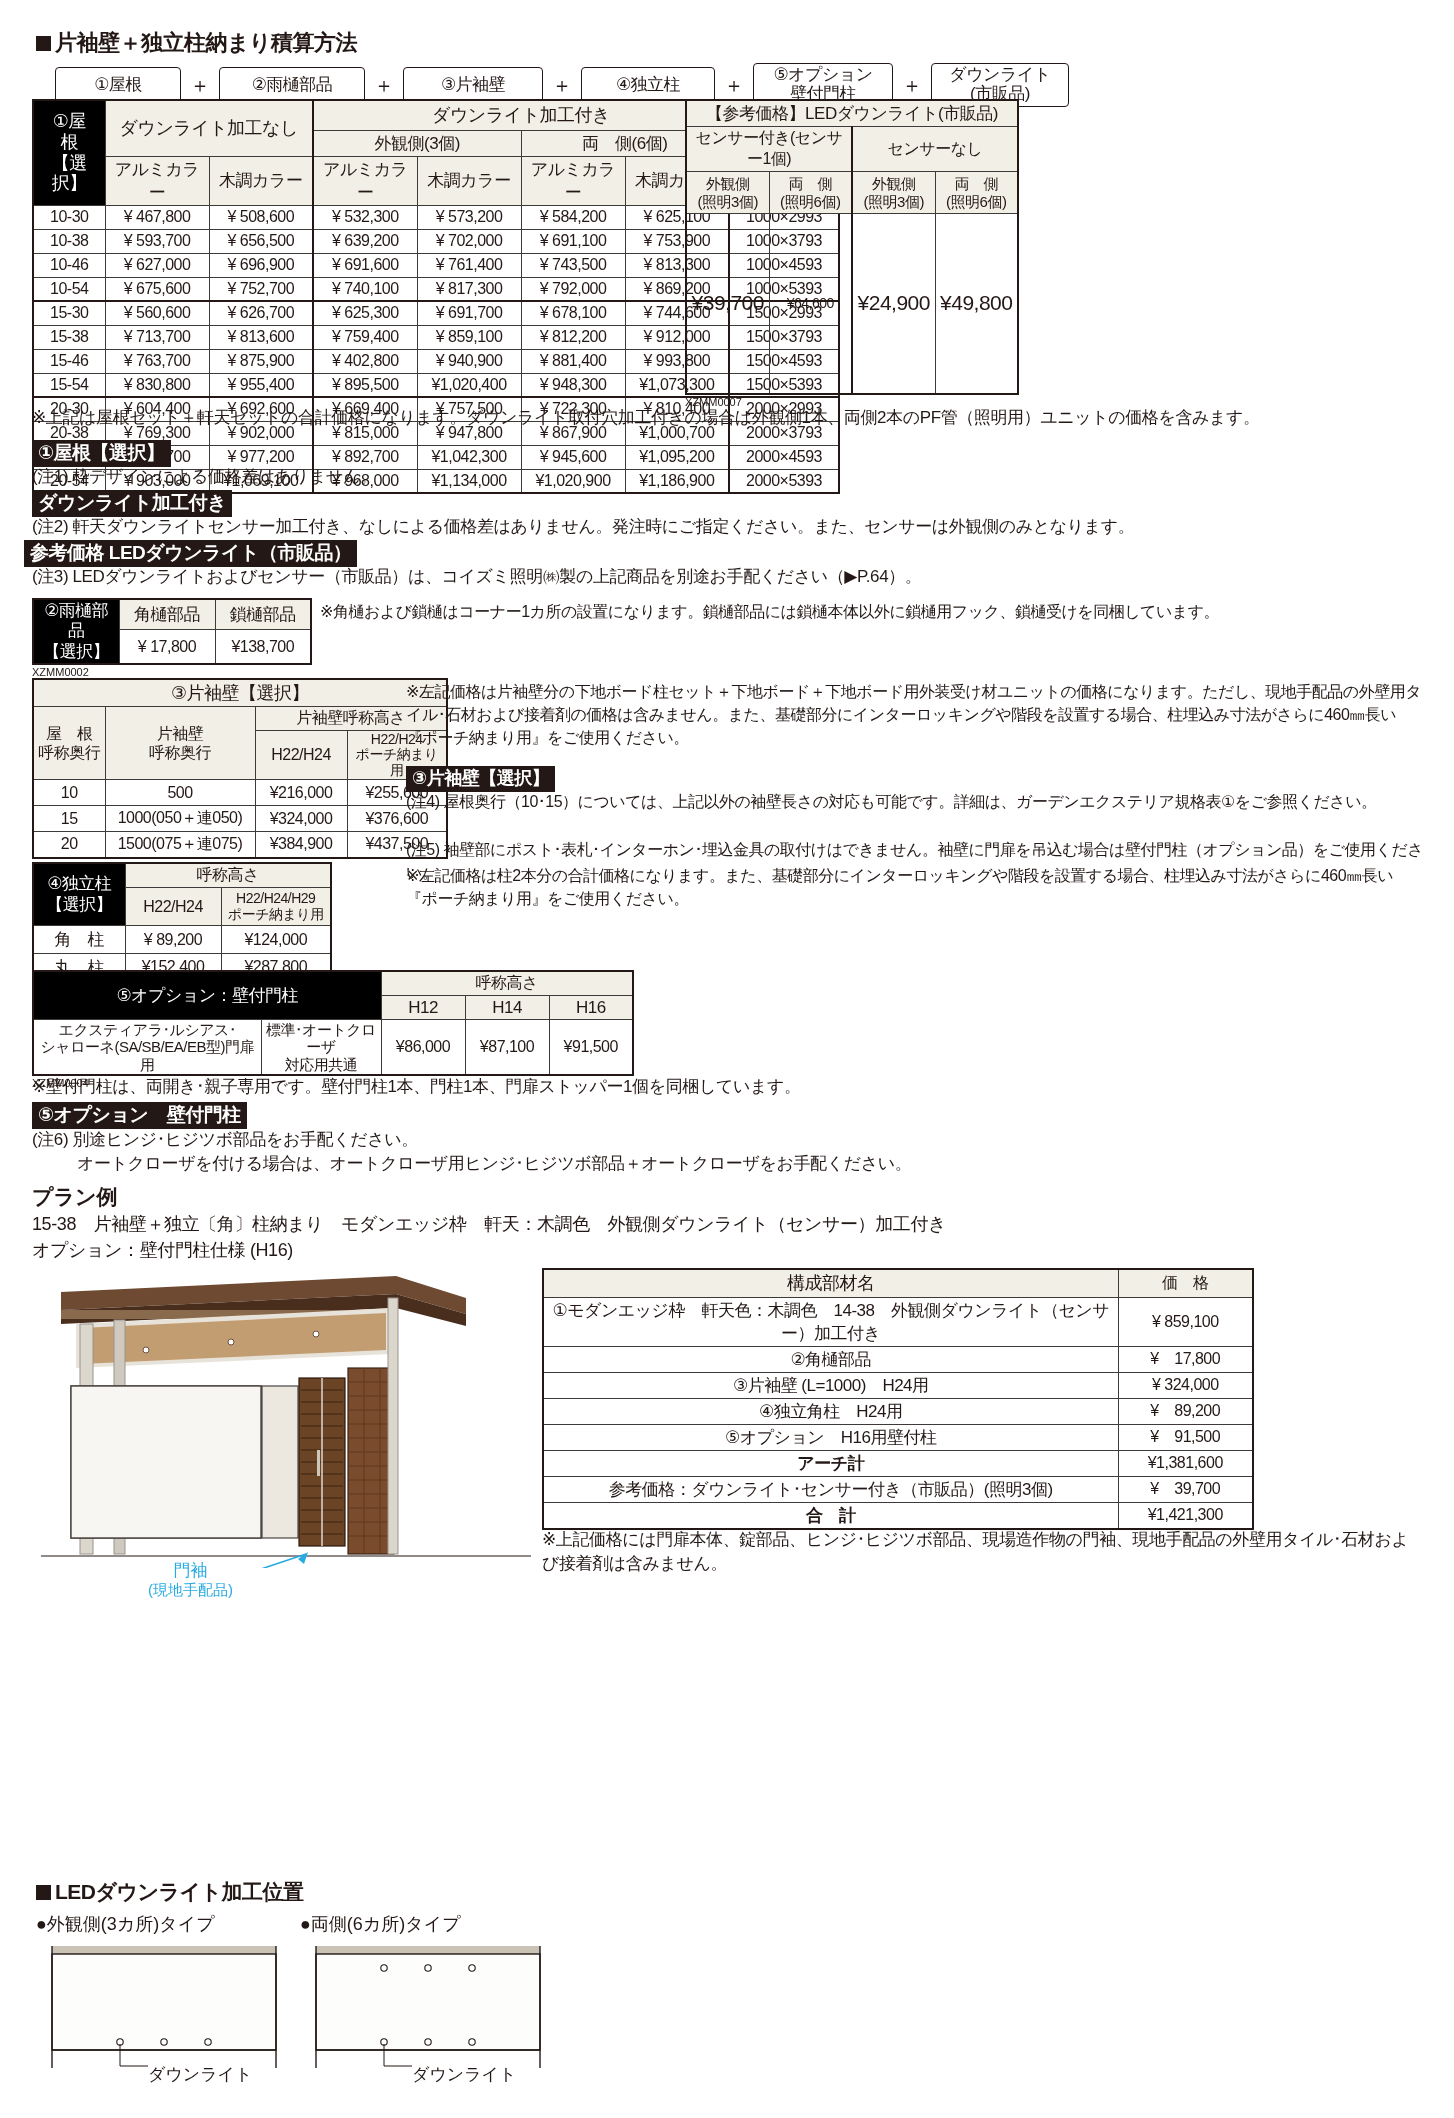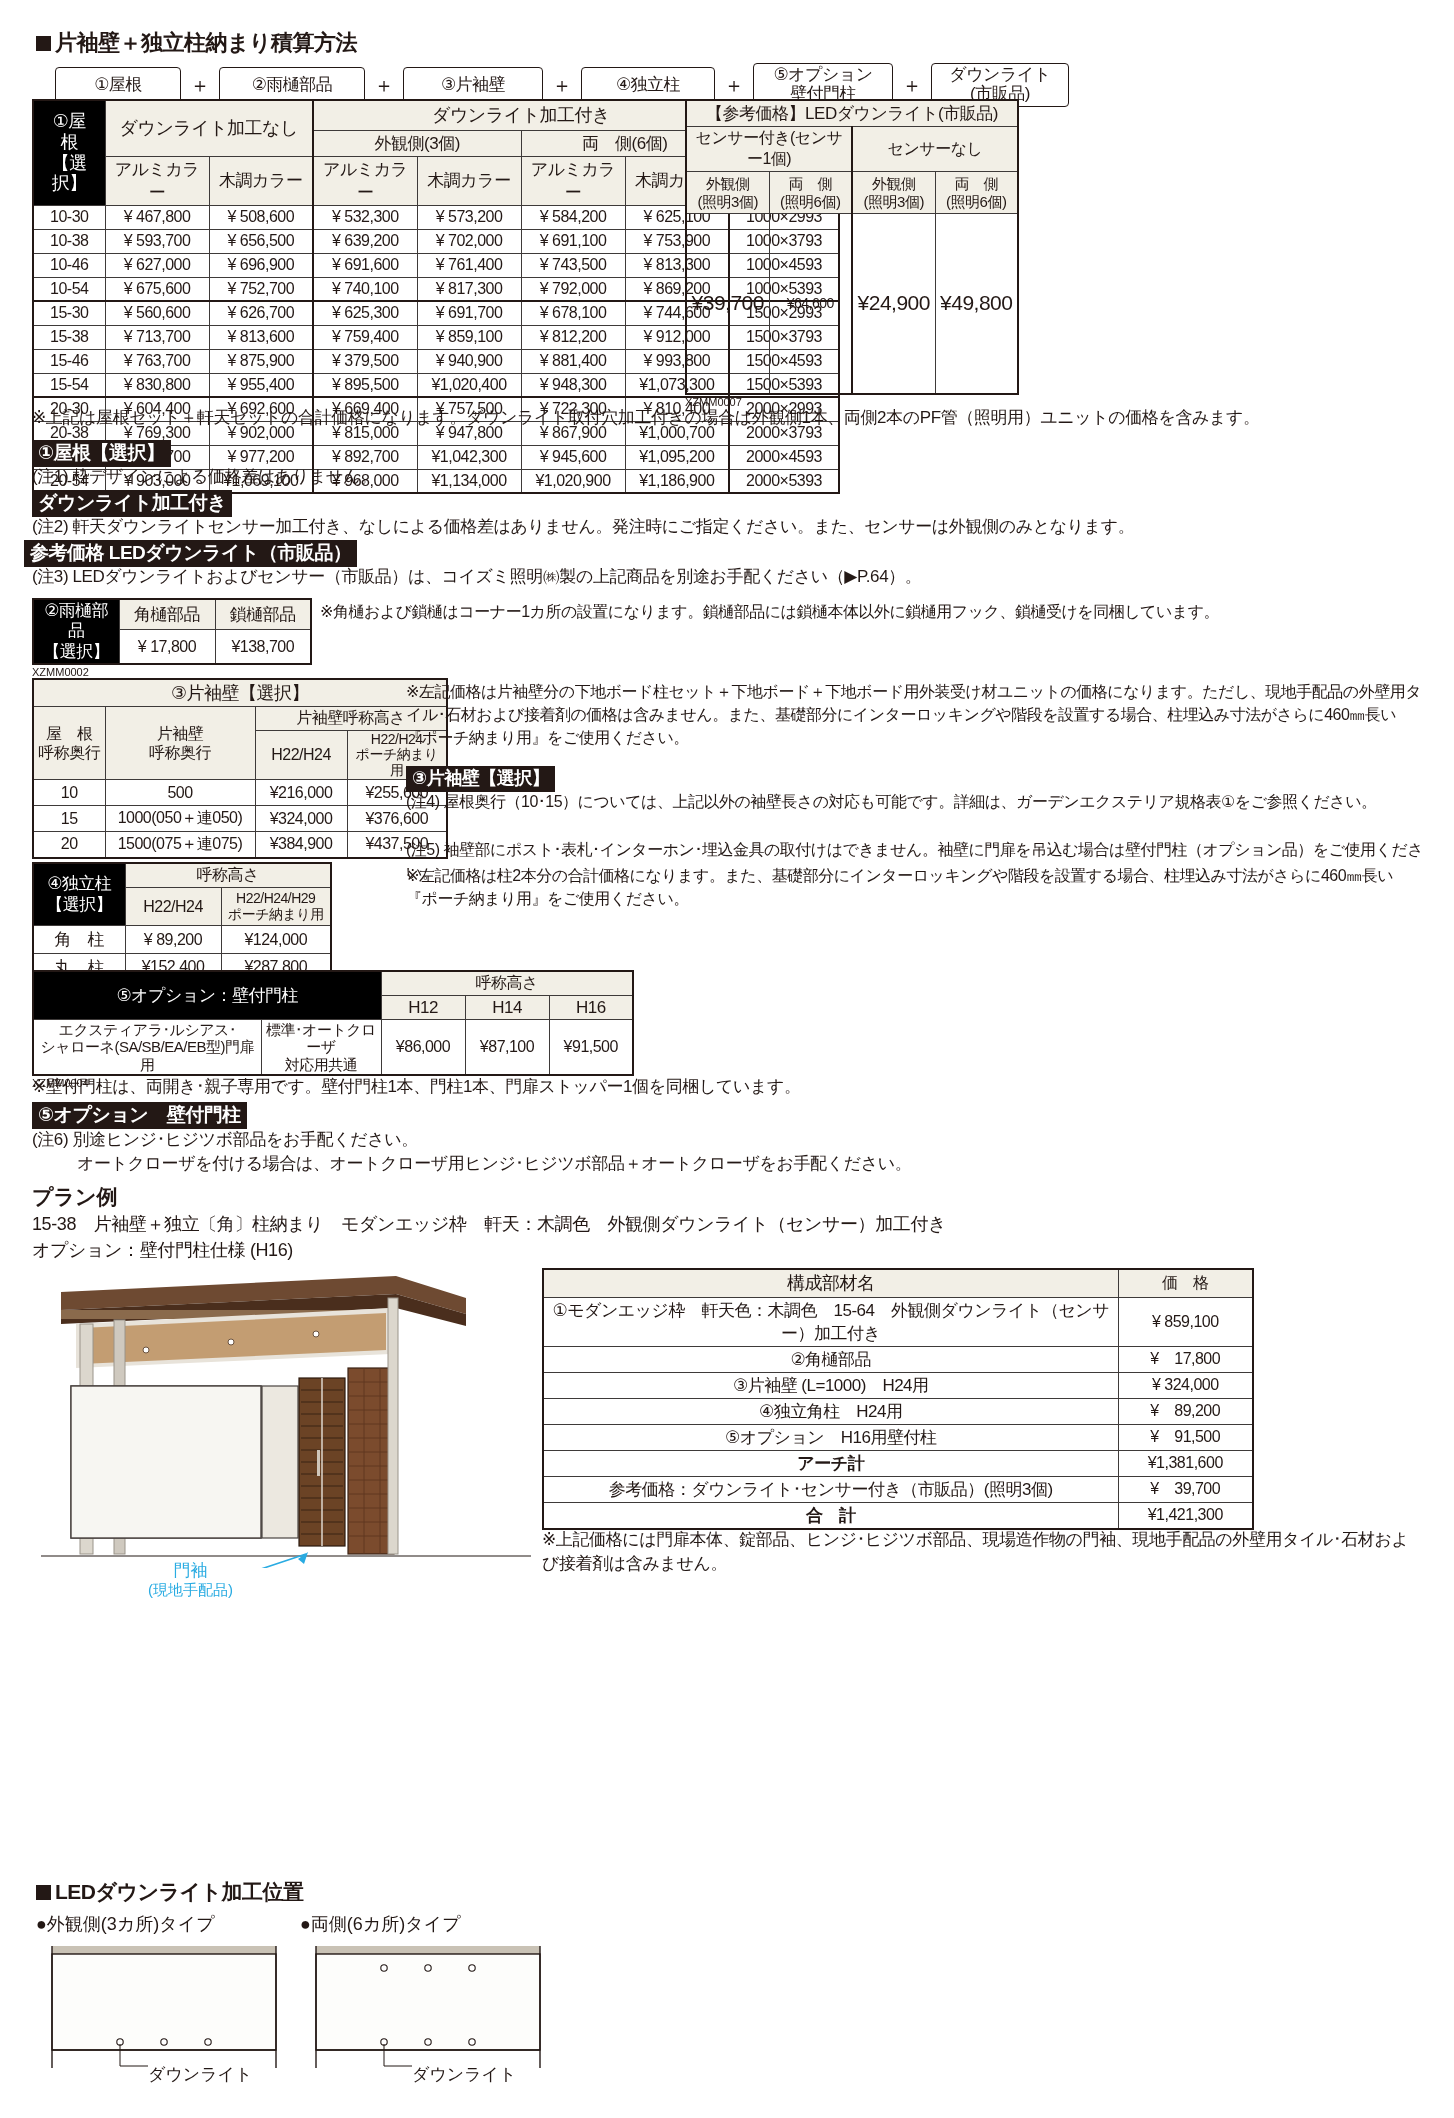--- a/index.html
+++ b/index.html
@@ -184,21 +184,21 @@
             <td class="price thickL" style="height: 24px;">¥ 759,400</td>
             <td class="price" style="height: 24px;">¥ 859,100</td>
             <td class="price" style="height: 24px;">¥ 812,200</td>
             <td class="price" style="height: 24px;">¥ 912,000</td>
             <td class="dimcell thickL" style="height: 24px;">1500×3793</td>
           </tr>
           <tr>
             <td class="dimcell" style="height: 24px;">15-46</td>
             <td class="price" style="height: 24px;">¥ 763,700</td>
             <td class="price" style="height: 24px;">¥ 875,900</td>
-            <td class="price thickL" style="height: 24px;">¥ 379,500</td>
+            <td class="price thickL" style="height: 24px;">¥ 402,800</td>
             <td class="price" style="height: 24px;">¥ 940,900</td>
             <td class="price" style="height: 24px;">¥ 881,400</td>
             <td class="price" style="height: 24px;">¥ 993,800</td>
             <td class="dimcell thickL" style="height: 24px;">1500×4593</td>
           </tr>
           <tr>
             <td class="dimcell" style="height: 24px; margin-left: 20px;">15-54</td>
             <td class="price" style="height: 24px;">¥ 830,800</td>
             <td class="price" style="height: 24px;">¥ 955,400</td>
             <td class="price thickL" style="height: 24px;">¥ 895,500</td>
@@ -514,21 +514,21 @@
   <div class="abs" style="left:542px; top:1268px;">
     <table class="tbl" style="width:712px;">
       <tbody>
           <tr>
         <td class="hd" style="width:700px;height:28px;font-size:18px;">構成部材名</td>
         <td class="hd" style="width:148px;font-size:16px;margin-top:20px;">価　格</td>
       </tr>
       </tbody>
         <tbody id="bom-rows">
           <tr>
-            <td style="height: 26px; font-size: 17px;">①モダンエッジ枠　軒天色：木調色　15-64　外観側ダウンライト（センサー）加工付き</td>
+            <td style="height: 26px; font-size: 17px;">①モダンエッジ枠　軒天色：木調色　14-38　外観側ダウンライト（センサー）加工付き</td>
             <td class="price">¥ 859,100</td>
           </tr>
           <tr>
             <td style="height: 26px; font-size: 17px;">②角樋部品</td>
             <td class="price">¥　17,800</td>
           </tr>
           <tr>
             <td style="height: 26px; font-size: 17px;">③片袖壁 (L=1000)　H24用</td>
             <td class="price">¥ 324,000</td>
           </tr>

